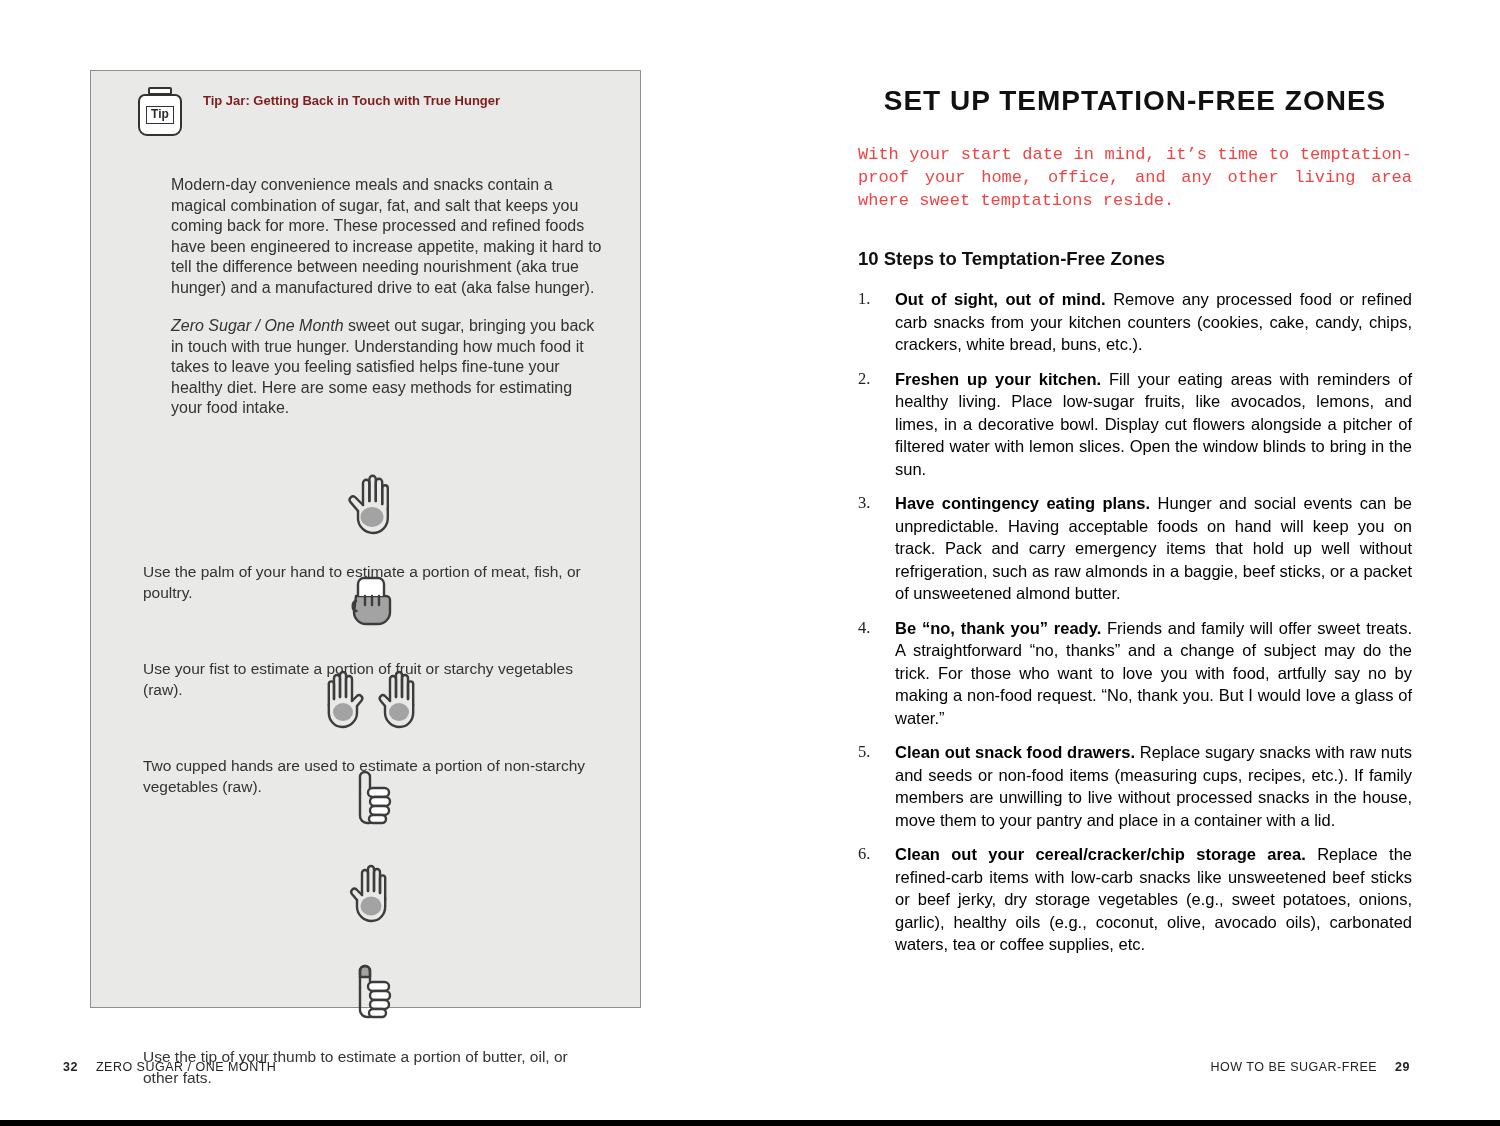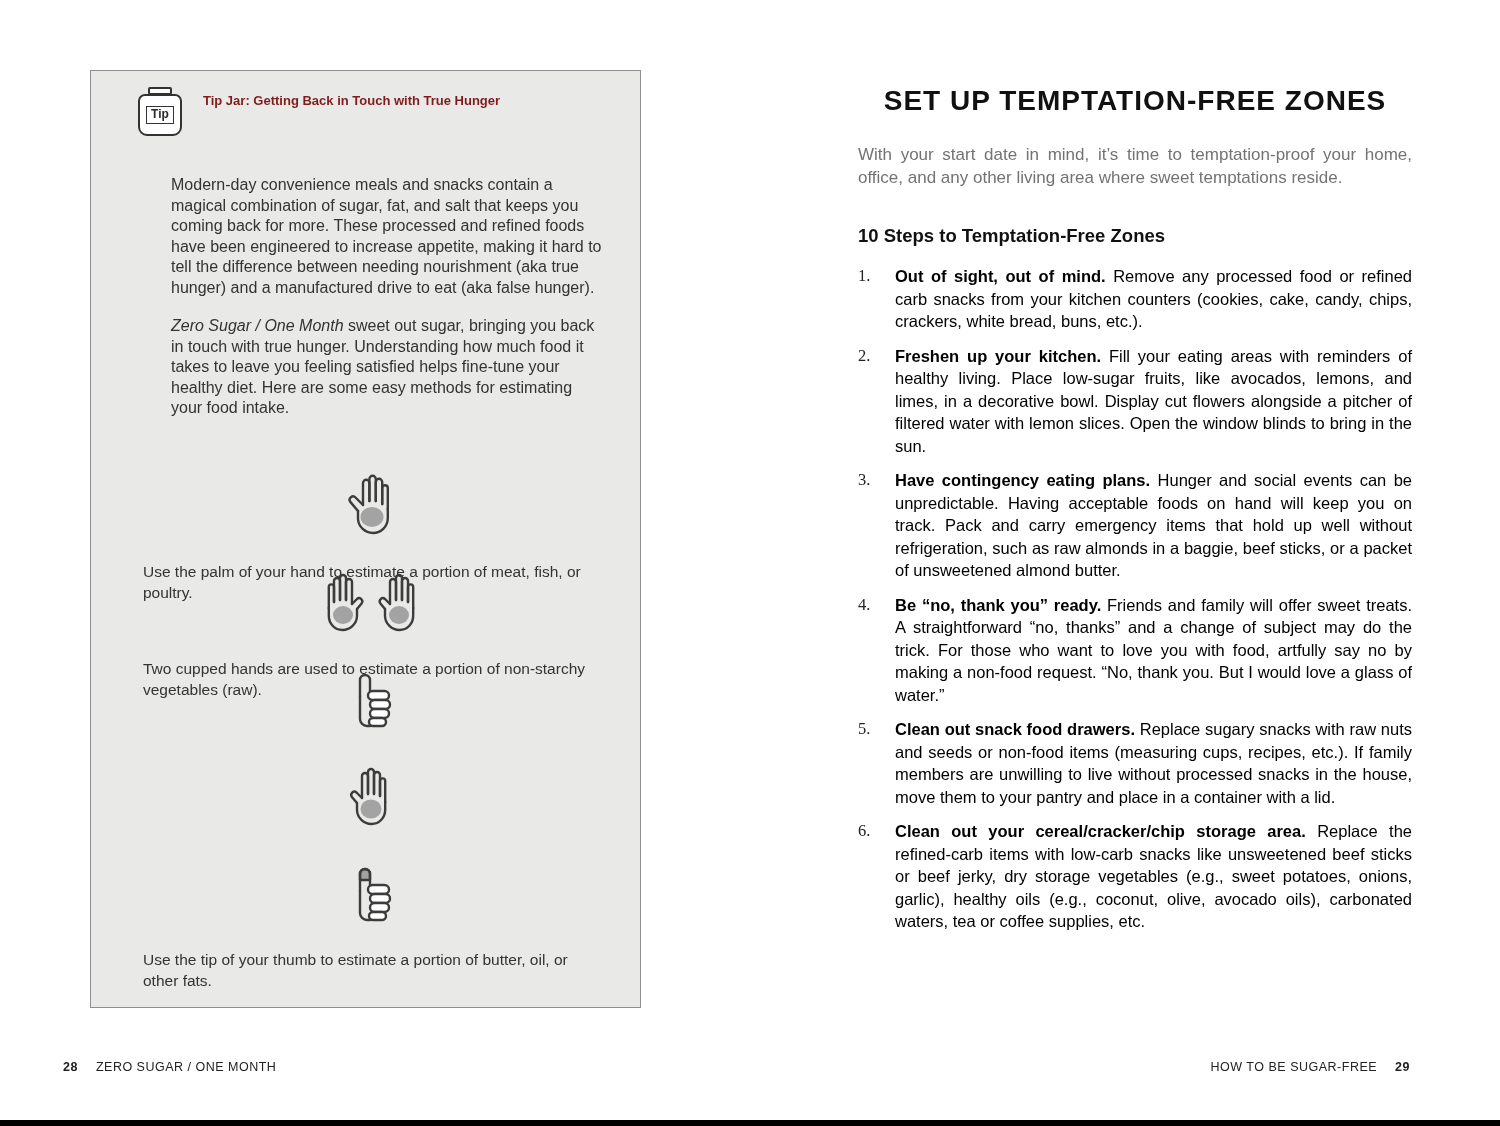--- a/index.html
+++ b/index.html
@@ -22,21 +22,21 @@
   .tip-paragraphs{padding:12px 34px 0 80px;}
   .tip-paragraphs p{font-size:16px;line-height:20.5px;margin:0 0 18px 0;color:#333;}
   .tips-list{padding:14px 42px 0 52px;}
   .tip-row{display:flex;align-items:center;height:97px;flex-direction:column;}
   .tip-icon{width:110px;display:flex;justify-content:center;align-items:center;flex:0 0 110px;}
   .tip-text{flex:1;font-size:15.5px;line-height:21px;color:#333;}
 
   
   .right-page{position:absolute;left:858px;top:85px;width:554px;}
   .rp-heading{font-size:28px;font-weight:bold;letter-spacing:1px;color:#111;text-align:center;margin:0;}
-  .rp-intro{font-family:Liberation Sans, sans-serif;font-size:17px;line-height:23px;text-align:justify;margin:26px 0 12px 0;color:#737373;}
+  .rp-intro{font-family:Liberation Mono, monospace;font-size:17px;line-height:23px;text-align:justify;margin:26px 0 12px 0;color:#ef4444;}
   .rp-subheading{font-size:18.5px;font-weight:bold;color:#111;margin:36px 0 0 0;}
   .steps{margin-top:18px;}
   .step{display:flex;margin-bottom:12px;}
   .step-num{flex:0 0 37px;font-family:"Liberation Serif",serif;font-size:16.5px;line-height:22.5px;color:#222;}
   .step-body{flex:1;font-family:Liberation Sans, sans-serif;font-size:16.5px;line-height:22.5px;text-align:justify;color:#000000;}
   .step-lead{font-weight:bold;}
 
   
   .footer-left{position:absolute;left:63px;top:1060px;display:flex;gap:18px;font-size:12.5px;letter-spacing:.5px;color:#222;}
   .footer-right{position:absolute;right:90px;top:1060px;display:flex;gap:18px;font-size:12.5px;letter-spacing:.5px;color:#222;}
@@ -75,20 +75,31 @@
           <path class="ink" d="M27.4 28 V6 a3.2 3.2 0 0 1 6.4 0 V28"></path>
           <path class="ink" d="M33.8 28 V9 a3.2 3.2 0 0 1 6.4 0 V31"></path>
           <path class="ink" d="M40.2 31 V15 a2.8 2.8 0 0 1 5.6 0 V36"></path>
           <path class="ink" d="M21 32 l-7.5 -7.5 a3.4 3.4 0 0 0 -5 4.6 L16 38"></path>
           <path class="ink" d="M16 38 v8 a15 15 0 0 0 15 14 c8.3 0 14.8 -6.7 14.8 -15 V36"></path>
         </svg>
       </div>
       <div class="tip-text">Use the palm of your hand to estimate a portion of meat, fish, or poultry.</div>
     </div>
 
+    <div class="tip-row">
+      <div class="tip-icon">
+        <svg width="58" height="66" viewBox="0 0 58 66">
+          <path d="M14 26 h30 a4 4 0 0 1 4 4 v12 a12 12 0 0 1 -12 12 h-12 a12 12 0 0 1 -12 -12 z" fill="#a3a3a3" stroke="#3c3c3c" stroke-width="2.4" stroke-linejoin="round"></path>
+          <path d="M16 26 V14 a6 6 0 0 1 6 -6 h14 a6 6 0 0 1 6 6 v12" fill="#ffffff" stroke="#3c3c3c" stroke-width="2.4" stroke-linejoin="round"></path>
+          <path class="ink" d="M23 26 v9 M30 26 v9 M37 26 v9"></path>
+          <path class="ink" d="M14 31 c-4.5 1 -4.5 10 .5 10"></path>
+        </svg>
+      </div>
+      <div class="tip-text">Use your fist to estimate a portion of fruit or starchy vegetables (raw).</div>
+    </div>
 
     <div class="tip-row">
       <div class="tip-icon">
         <svg width="92" height="66" viewBox="0 0 92 66">
           <defs>
             <g id="cupHand">
               <ellipse cx="28" cy="45" rx="10" ry="9" fill="#a3a3a3"></ellipse>
               <path class="ink" d="M19 34 V12 a3 3 0 0 1 6 0 V30"></path>
               <path class="ink" d="M25 30 V8 a3 3 0 0 1 6 0 V30"></path>
               <path class="ink" d="M31 30 V11 a3 3 0 0 1 6 0 V32"></path>
@@ -183,21 +194,21 @@
 
     <div class="step">
       <div class="step-num">6.</div>
       <div class="step-body"><span class="step-lead">Clean out your cereal/cracker/chip storage area.</span><span> Replace the refined-carb items with low-carb snacks like unsweetened beef sticks or beef jerky, dry storage vegetables (e.g., sweet potatoes, onions, garlic), healthy oils (e.g., coconut, olive, avocado oils), carbonated waters, tea or coffee supplies, etc.</span></div>
     </div>
 
   </div>
 </div>
 
 <div class="footer-left">
-  <span class="page-num">28</span>
+  <span class="page-num">32</span>
   <span>ZERO SUGAR / ONE MONTH</span>
 </div>
 
 <div class="footer-right">
   <span>HOW TO BE SUGAR-FREE</span>
   <span class="page-num">29</span>
 </div>
 
 <div class="bottom-bar"></div>
 

